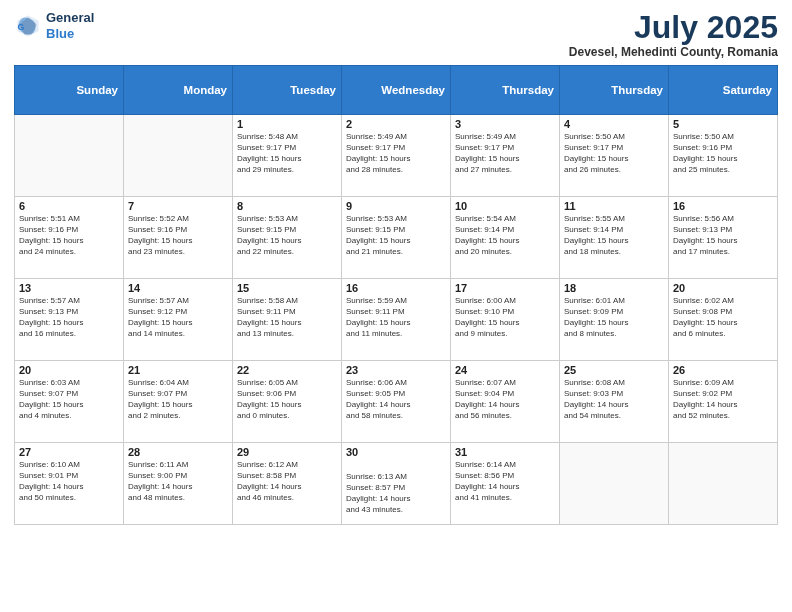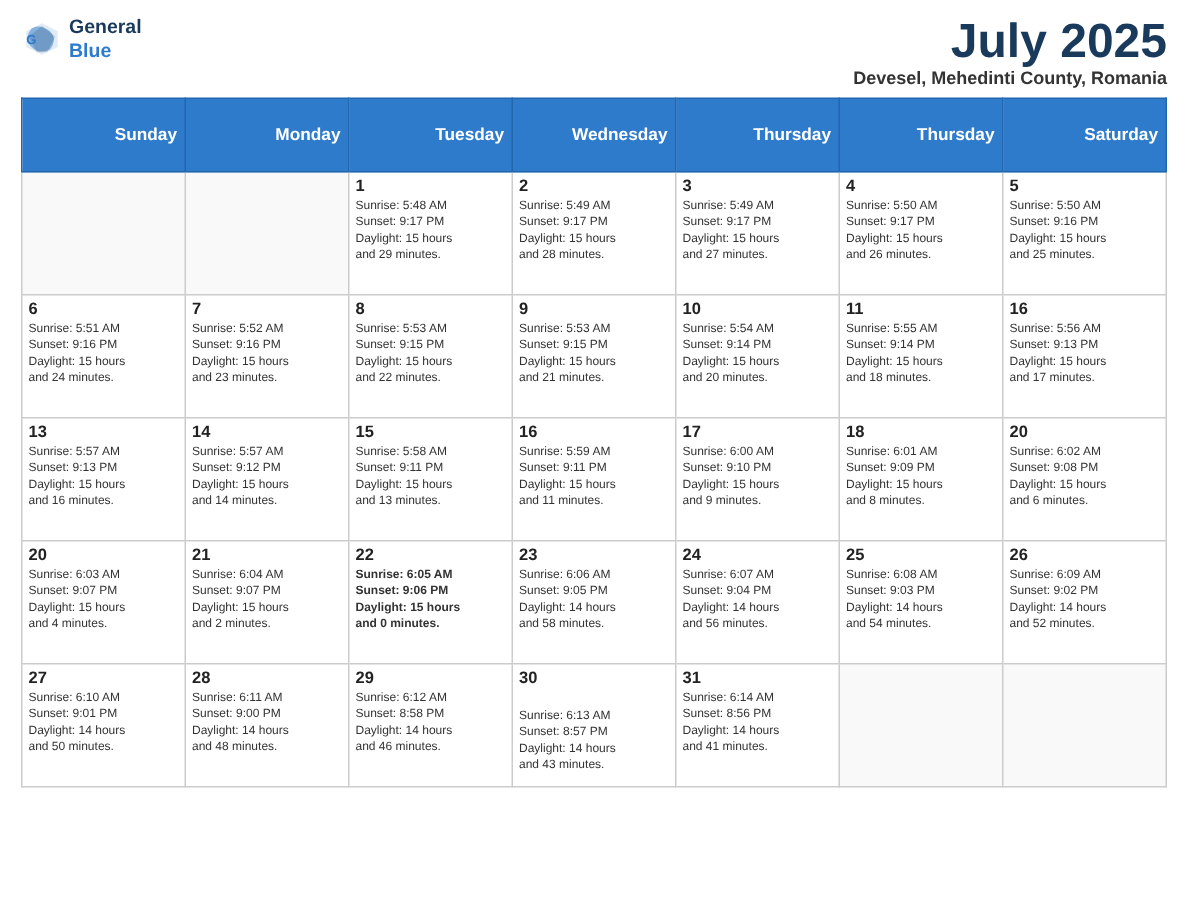--- a/index.html
+++ b/index.html
@@ -278,21 +278,21 @@
           </td>
           <td>
             <span class="day-num">21</span>
             <div class="cell-text" style="white-space: pre-line;">Sunrise: 6:04 AM
 Sunset: 9:07 PM
 Daylight: 15 hours
 and 2 minutes.</div>
           </td>
           <td>
             <span class="day-num">22</span>
-            <div class="cell-text" style="white-space: pre-line; font-weight: bold;">Sunrise: 6:05 AM
+            <div class="cell-text" style="white-space: pre-line;">Sunrise: 6:05 AM
 Sunset: 9:06 PM
 Daylight: 15 hours
 and 0 minutes.</div>
           </td>
           <td>
             <span class="day-num">23</span>
             <div class="cell-text" style="white-space: pre-line;">Sunrise: 6:06 AM
 Sunset: 9:05 PM
 Daylight: 14 hours
 and 58 minutes.</div>

